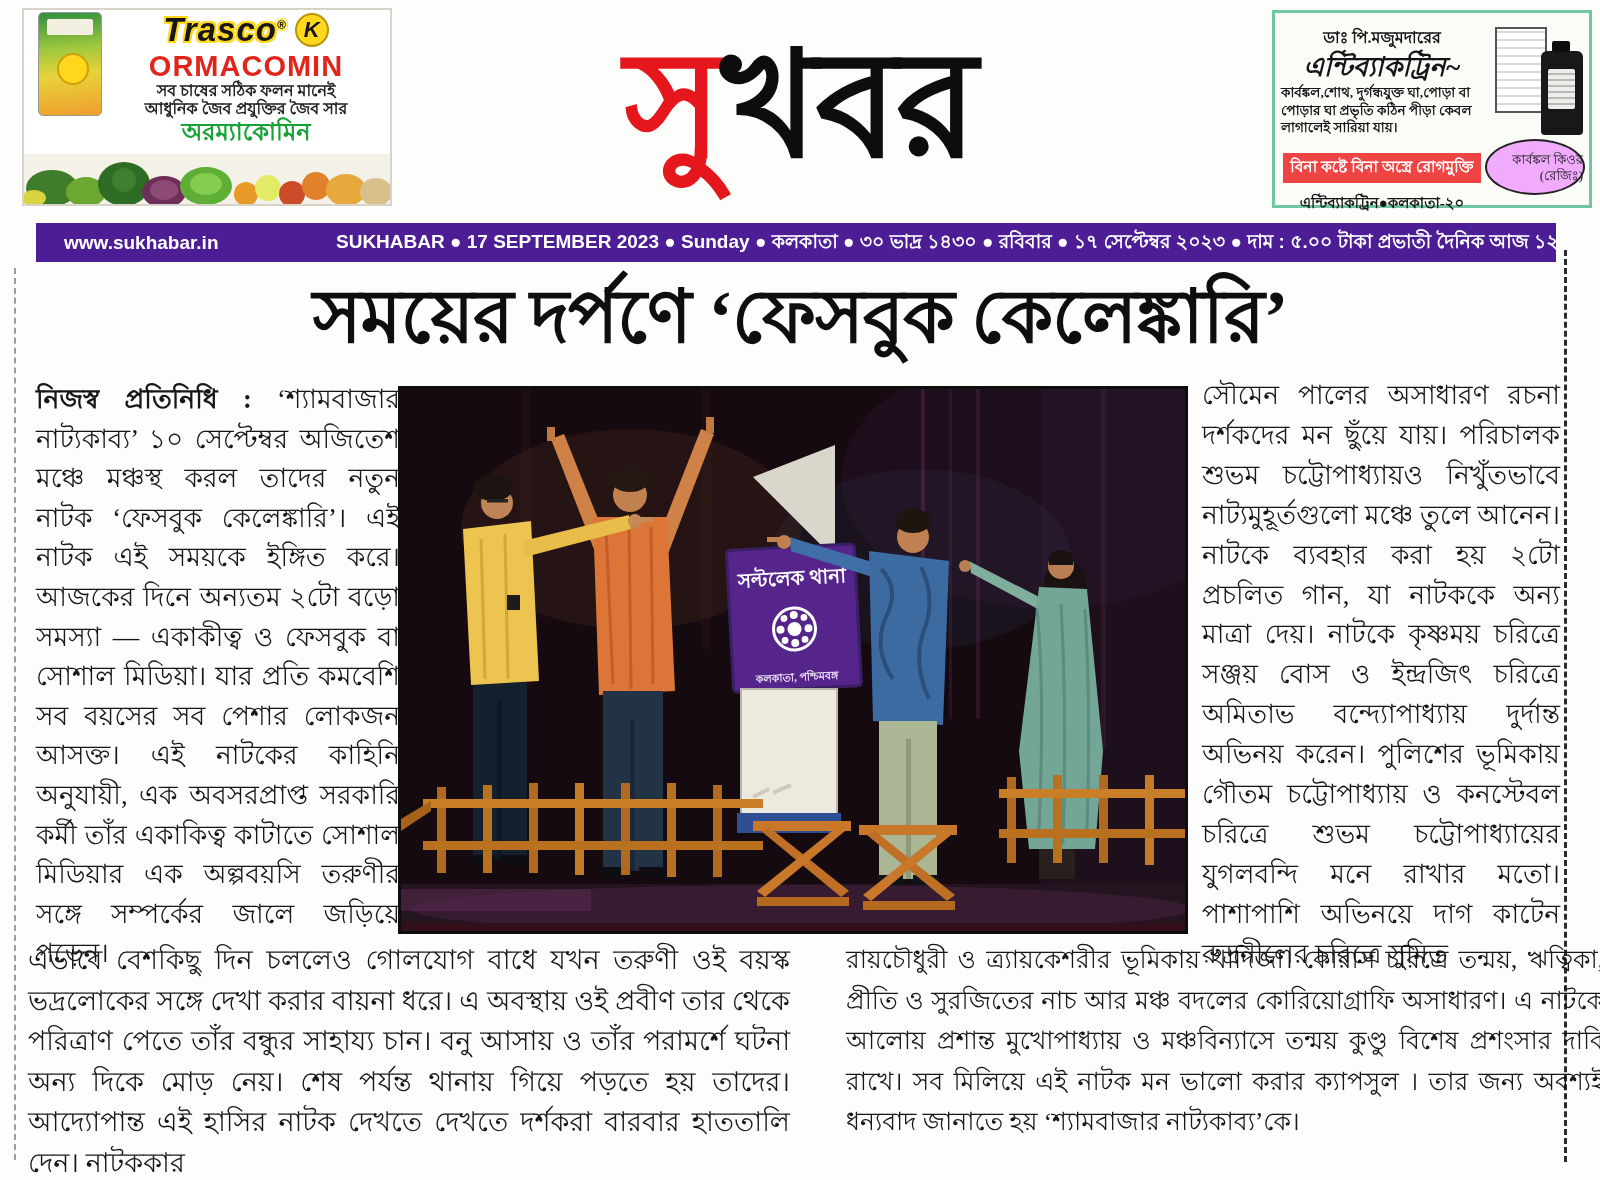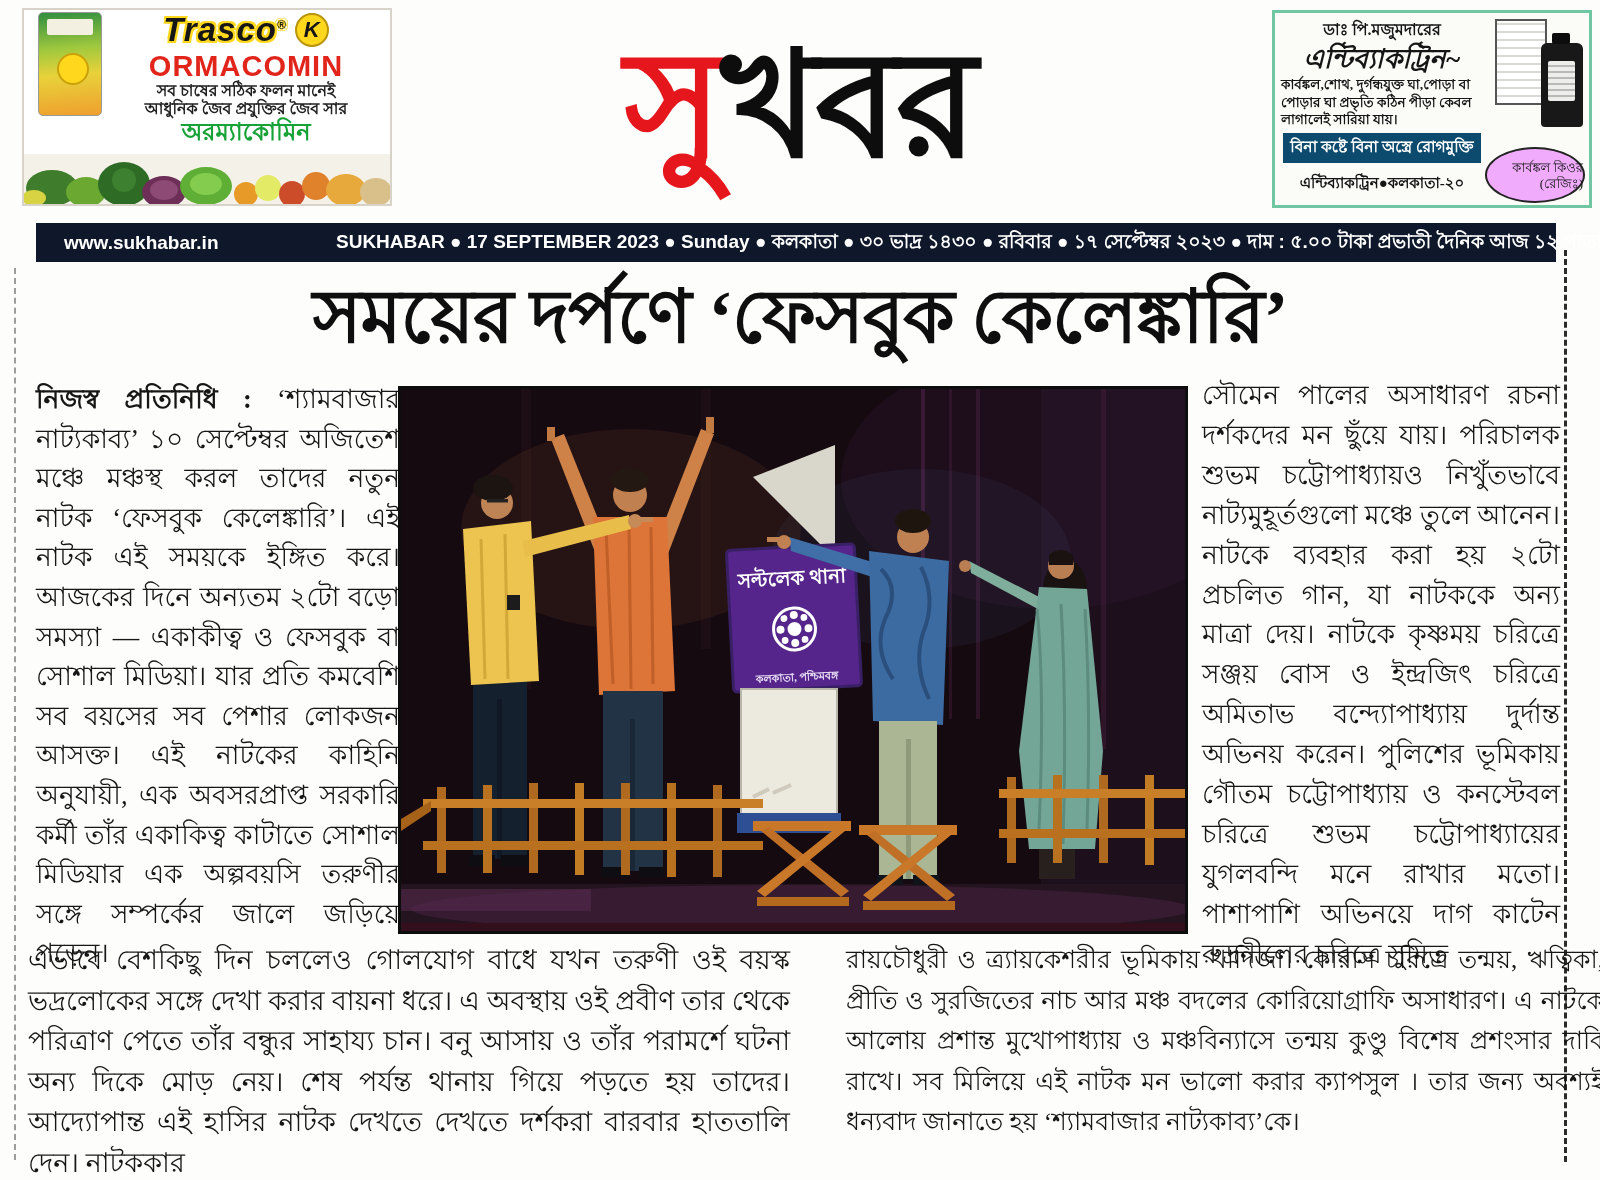--- a/index.html
+++ b/index.html
@@ -47,44 +47,44 @@
   
   .masthead {
     position:absolute; left:430px; top:6px; width:740px; height:205px;
     text-align:center; font-weight:bold; font-size:148px; line-height:200px; letter-spacing:-2px;
   }
   .masthead .red { color:#e6171c; }
   .masthead .black { color:#0d0d0d; }
   
   .anti-ad {
     position:absolute; left:1272px; top:10px; width:320px; height:198px;
-    border:3px solid #6fc6a0; background:#fbfbf8; padding:4px 6px; display:flex; gap:4px;
+    border:3px solid #6fc6a0; background:#fbfbf8; padding:12px 6px; display:flex; gap:4px;
   }
   .anti-left { flex:1; text-align:center; }
   .anti-doc { font-weight:bold; font-size:16px; }
   .anti-brand { font-weight:bold; font-style:italic; font-size:27px; line-height:1.05; margin:1px 0 3px; }
   .anti-body { font-weight:bold; font-size:13.5px; line-height:1.3; text-align:left; }
-  .anti-box { display:inline-block; background:#0c4a6e; color:#fff; font-weight:bold;
-    font-size:15.5px; padding:2px 7px; margin-top:4px; }
+  .anti-box { display:inline-block; background:#ef4444; color:#fff; font-weight:bold;
+    font-size:15.5px; padding:2px 7px; margin-top:16px; }
   .anti-footer { font-weight:bold; font-size:15px; margin-top:8px; }
   .anti-right { width:96px; position:relative; flex:none; }
   .med-box { position:absolute; right:36px; top:2px; width:52px; height:86px; border:2px solid #555;
     background:repeating-linear-gradient(0deg,#fff 0 6px,#d9d9d6 6px 8px); }
   .med-bottle { position:absolute; right:0px; top:26px; width:42px; height:84px;
     background:#181818; border-radius:6px 6px 4px 4px; }
   .med-bottle:before { content:""; position:absolute; left:11px; top:-10px; width:18px; height:11px;
     background:#0d0d0d; border-radius:2px; }
   .med-bottle:after { content:""; position:absolute; left:7px; top:18px; width:27px; height:40px;
     background:repeating-linear-gradient(0deg,#ededeb 0 4px,#b9b9b6 4px 6px); border-radius:2px; }
   .seal-oval { position:absolute; right:-2px; bottom:-2px; width:100px; height:56px;
     border:2px solid #222; border-radius:50%; background:#f0abfc; text-align:right;
     font-weight:normal; font-size:13px; line-height:1.25; padding-top:11px; }
   
   .datebar {
-    position:absolute; left:36px; top:223px; width:1520px; height:39px; background:#0f172a;
+    position:absolute; left:36px; top:223px; width:1520px; height:39px; background:#4c1d95;
     color:#fff; display:flex; align-items:center;
     font-family:"Liberation Sans","DejaVu Sans",sans-serif; font-weight:bold; font-size:19px;
   }
   .datebar .web { padding-left:28px; width:300px; flex:none; }
   .datebar .info { flex:1; text-align:center; padding-right:10px; white-space:nowrap; }
   
   .margin-left { position:absolute; left:14px; top:268px; height:892px; border-left:2px dashed #9d9d9d; }
   .margin-right { position:absolute; left:1564px; top:250px; height:912px; border-left:3px dashed #2b2b2b; }
   
   .headline {

